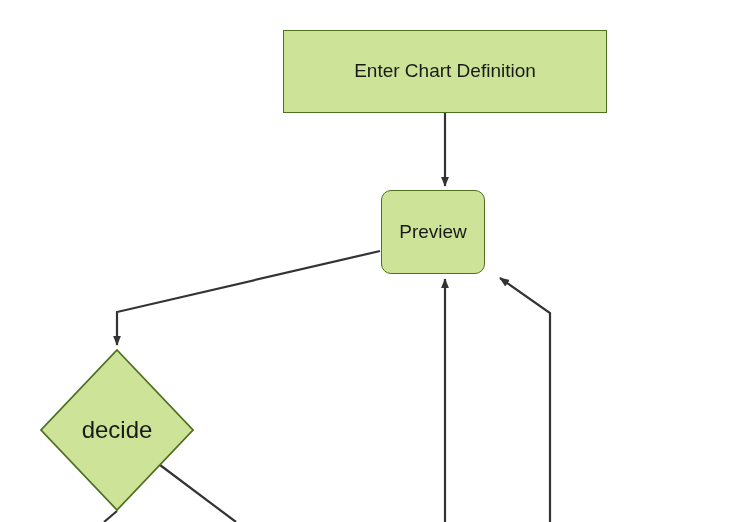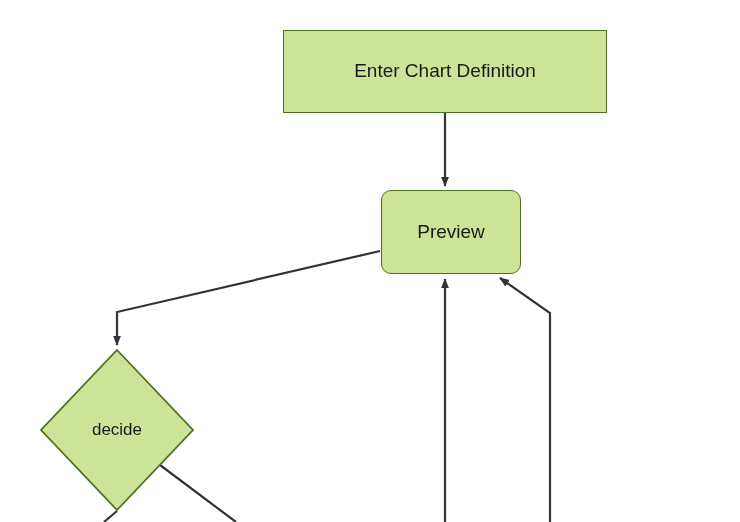--- a/index.html
+++ b/index.html
@@ -55,21 +55,21 @@
   .diamond-label {
     position: absolute;
     left: 0;
     top: 0;
     width: 100%;
     height: 100%;
     display: flex;
     align-items: center;
     justify-content: center;
     font-family: "Liberation Sans", sans-serif;
-    font-size: 17px;
+    font-size: 24px;
     color: #1a1a1a;
     white-space: nowrap;
     pointer-events: none;
   }
 </style>
 </head>
 <body>
 
 <div id="canvas">
 
@@ -90,21 +90,21 @@
 
     <path d="M445,522 L445,279" fill="none" stroke="#333333" stroke-width="2.2" marker-end="url(#arrow)"></path>
 
     <path d="M550,522 L550,313 L500,278" fill="none" stroke="#333333" stroke-width="2.2" marker-end="url(#arrow)"></path>
   </svg>
 
   <div class="node node-rect" style="left:283px; top:30px; width:324px; height:83px;">
     <span class="node-label">Enter Chart Definition</span>
   </div>
 
-  <div class="node node-rounded" style="left:381px; top:190px; width:140px; height:84px;">
+  <div class="node node-rounded" style="left:381px; top:190px; width:104px; height:84px;">
     <span class="node-label">Preview</span>
   </div>
 
   <div class="diamond-wrap" style="left:40px; top:349px; width:154px; height:162px;">
     <svg width="154" height="162" viewBox="0 0 154 162" style="display:block;">
       <polygon points="77,1 153,81 77,161 1,81" fill="#cde498" stroke="#4f7021" stroke-width="1.8"></polygon>
     </svg>
     <span class="diamond-label">decide</span>
   </div>
 

